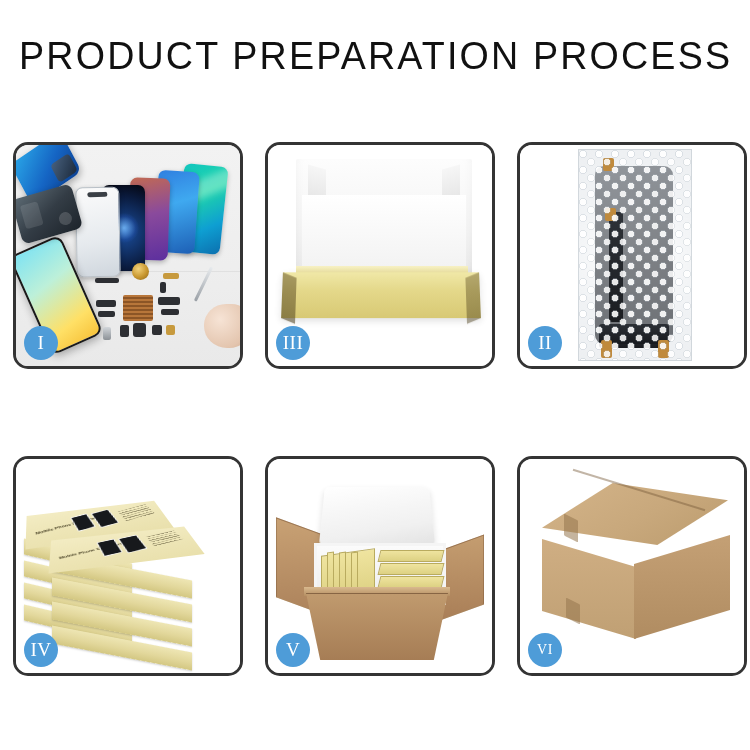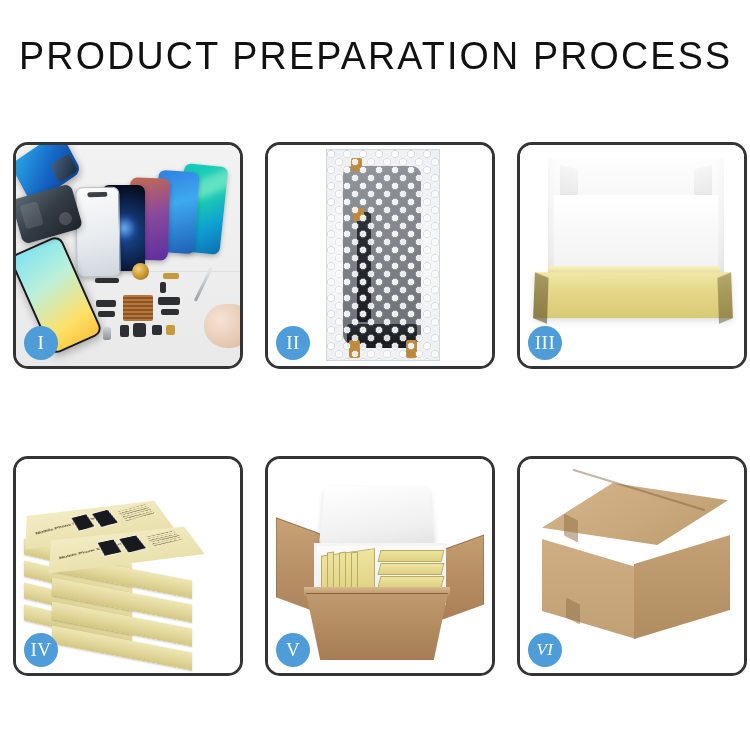--- a/index.html
+++ b/index.html
@@ -89,21 +89,21 @@
     border-radius: 50%;
     background: #4e9cd8;
     color: #ffffff;
     font-family: "Liberation Serif", serif;
     font-size: 19px;
     line-height: 34px;
     text-align: center;
     letter-spacing: 0.5px;
     z-index: 40;
   }
-  .badge.narrow { font-size: 17px; font-style: italic; }
+  .badge.narrow { font-size: 14px; }
 
   
   .p1-bg {
     position: absolute;
     inset: 0;
     background: linear-gradient(180deg, #f2f2f2 0%, #eeeeee 55%, #e9e9e9 100%);
   }
   .p1-bg::after {
     content: "";
     position: absolute;
@@ -485,48 +485,48 @@
         <div class="part" style="left:136px; top:180px; width:10px; height:10px;"></div>
         <div class="part gold" style="left:150px; top:180px; width:9px; height:10px;"></div>
         <div class="tool" style="left:186px; top:120px;"></div>
         <div class="hand"></div>
       </div>
       <div class="badge">I</div>
     </div>
 
     <div class="card">
       <div class="card-photo">
+        <div class="p3-bg"></div>
+        <div class="box3-lid">
+          <div class="box3-lid-l"></div>
+          <div class="box3-lid-r"></div>
+        </div>
+        <div class="box3-foam"></div>
+        <div class="box3-bubble"></div>
+        <div class="box3-top-edge"></div>
+        <div class="box3-front"></div>
+      </div>
+      <div class="badge">III</div>
+    </div>
+
+    <div class="card">
+      <div class="card-photo">
         <div class="p2-bg"></div>
         <div class="bubble-pack">
           <div class="screen-inside"></div>
           <div class="flex-strip"></div>
           <div class="flex-pad" style="left:24px; top:8px;"></div>
           <div class="flex-pad" style="left:26px; top:58px;"></div>
           <div class="conn-bar"></div>
           <div class="flex-pad" style="left:22px; bottom:2px; height:18px;"></div>
           <div class="flex-pad" style="right:22px; bottom:2px; height:18px;"></div>
           <div class="bubbles"></div>
         </div>
       </div>
       <div class="badge">II</div>
-    </div>
-
-    <div class="card">
-      <div class="card-photo">
-        <div class="p3-bg"></div>
-        <div class="box3-lid">
-          <div class="box3-lid-l"></div>
-          <div class="box3-lid-r"></div>
-        </div>
-        <div class="box3-foam"></div>
-        <div class="box3-bubble"></div>
-        <div class="box3-top-edge"></div>
-        <div class="box3-front"></div>
-      </div>
-      <div class="badge">III</div>
     </div>
 
     <div class="card">
       <div class="card-photo">
         <div class="p4-bg"></div>
         <div class="stack">
 
           <div class="sbox" style="left:8px; top:92px; width:108px; height:16px; transform:skewY(13deg);"></div>
           <div class="sbox" style="left:8px; top:114px; width:108px; height:16px; transform:skewY(13deg);"></div>
           <div class="sbox" style="left:8px; top:136px; width:108px; height:16px; transform:skewY(13deg);"></div>

